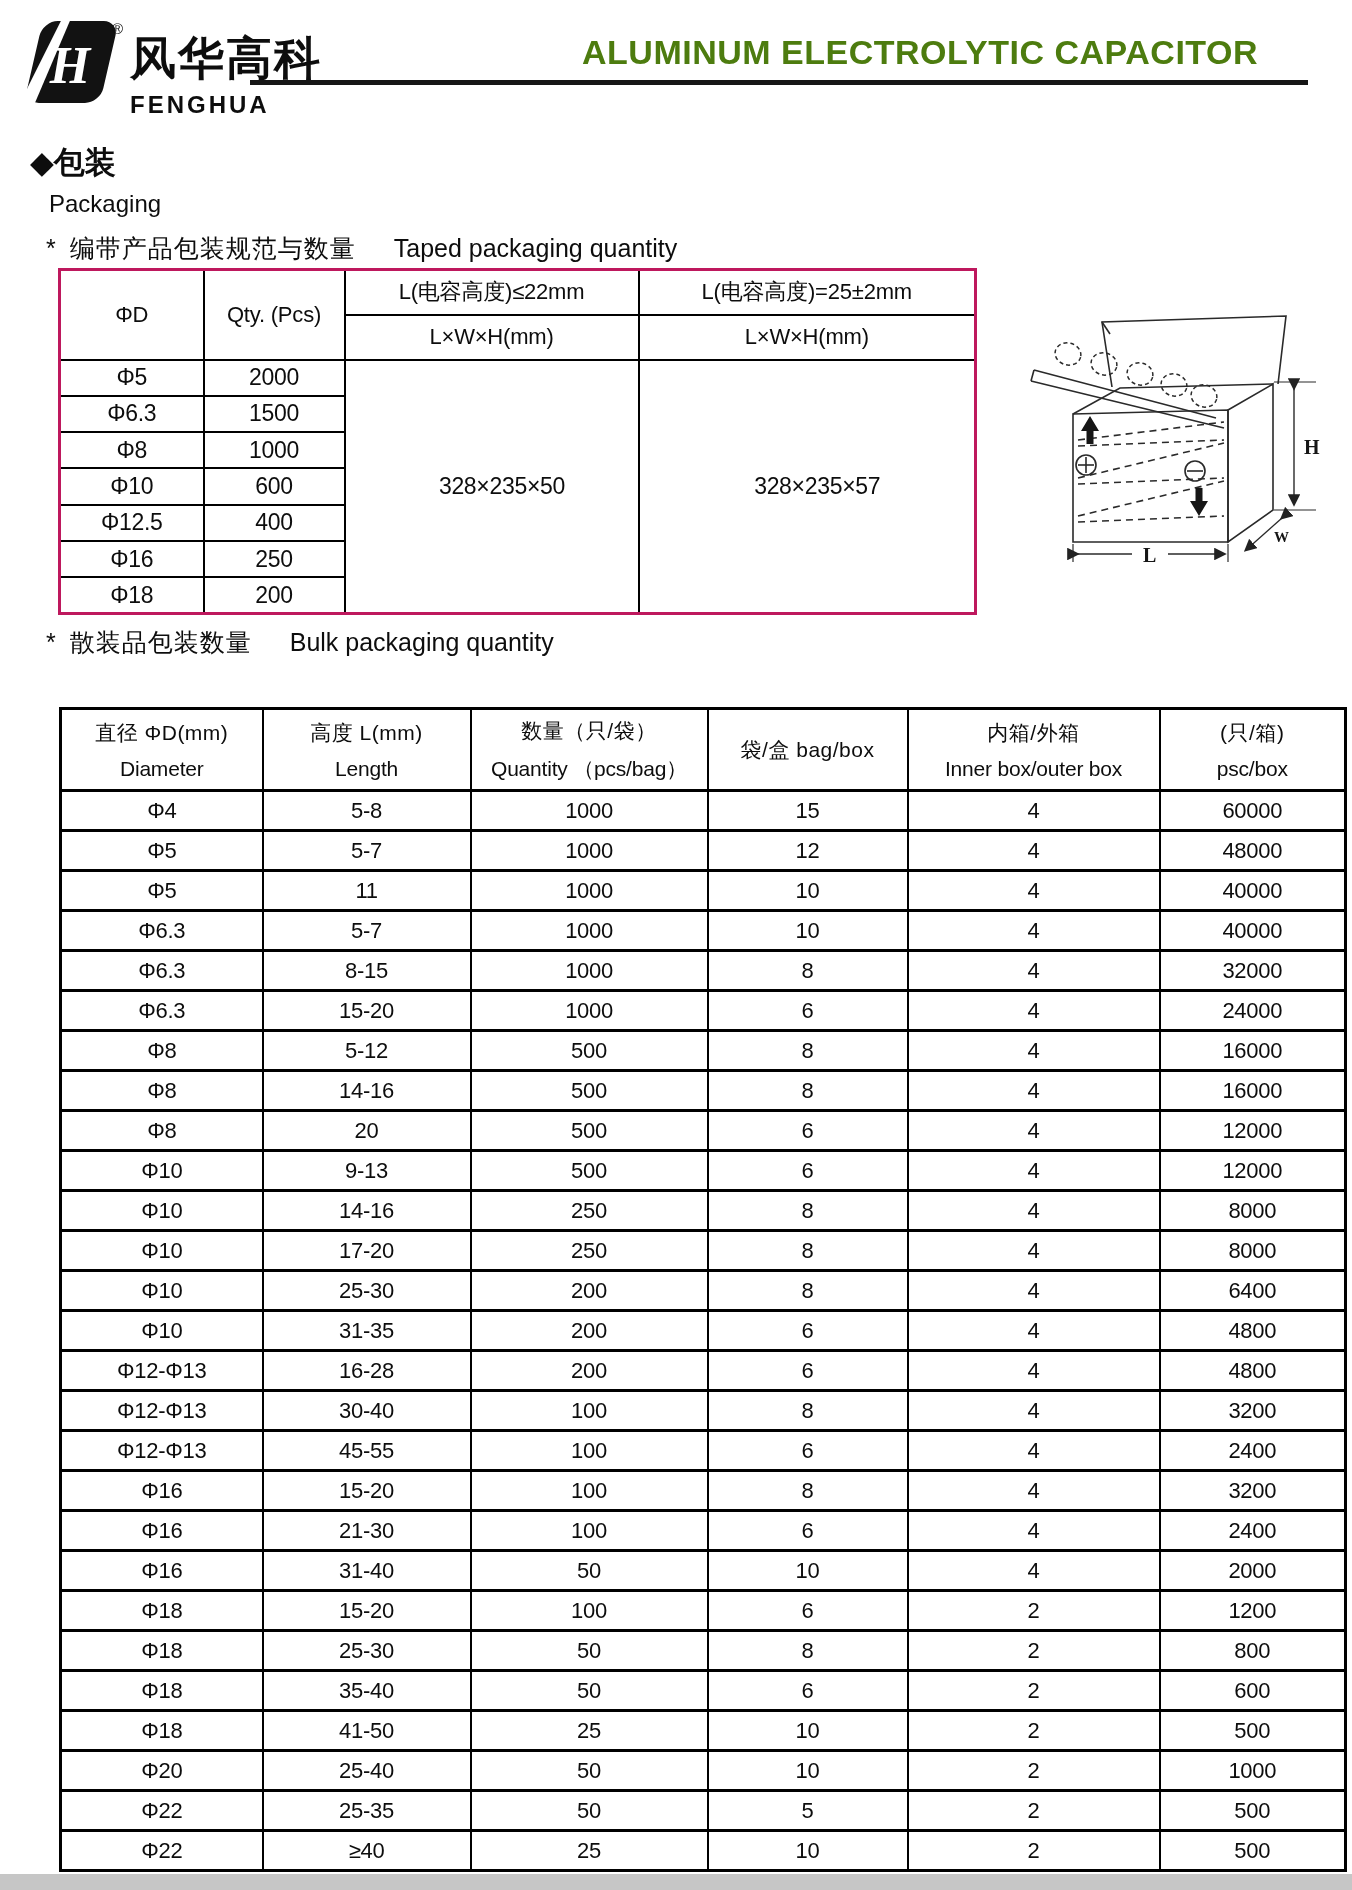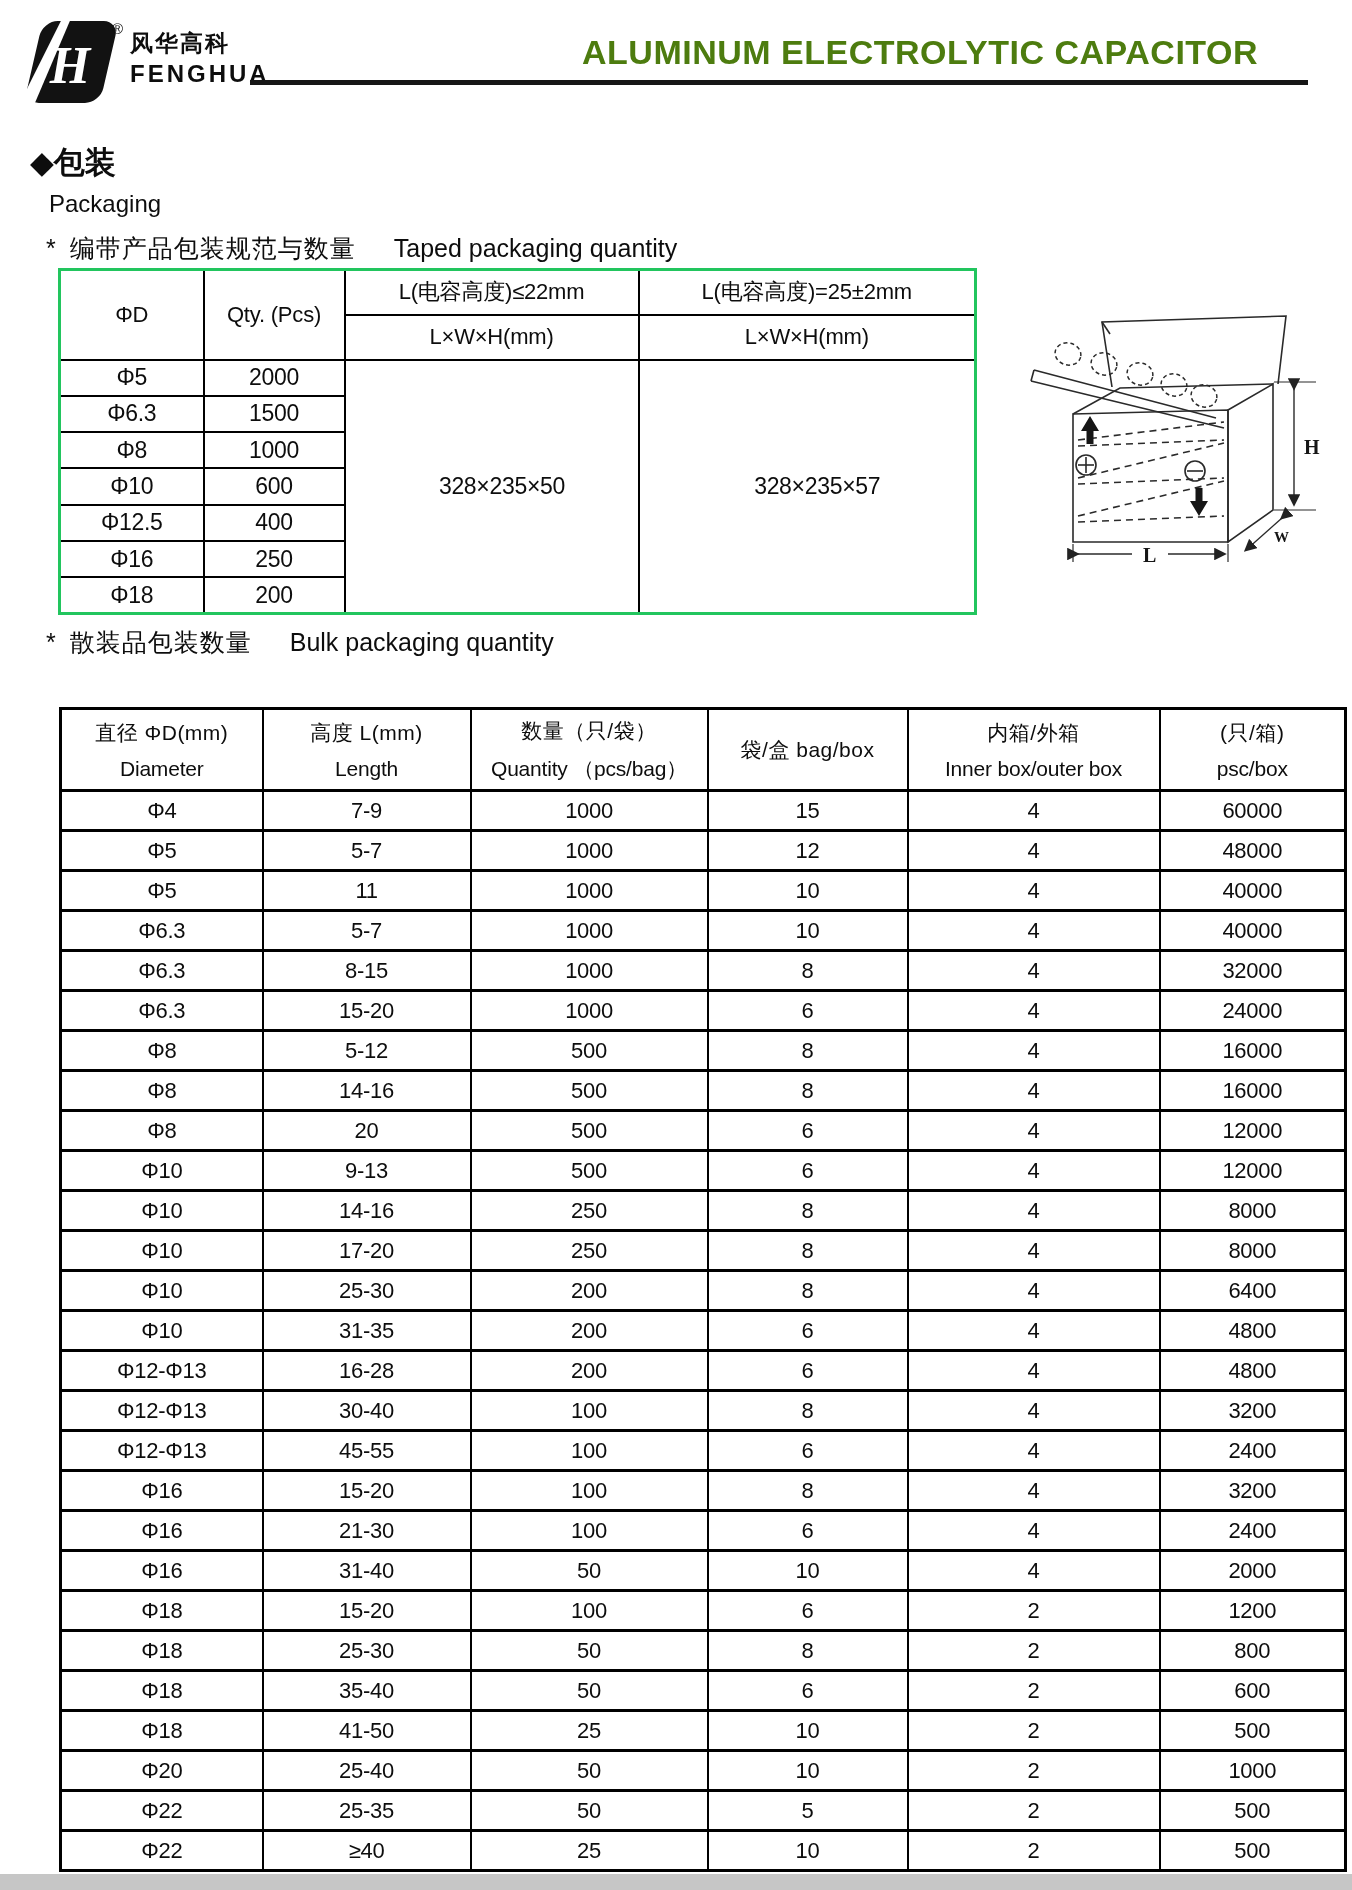--- a/index.html
+++ b/index.html
@@ -6,42 +6,42 @@
   html,body { background:#ffffff; }
   .page {
     position:relative; width:1352px; height:1890px; background:#fff;
     font-family:"Liberation Sans","DejaVu Sans",sans-serif; color:#111; overflow:hidden;
   }
 
   
   .logo-mark { position:absolute; left:24px; top:16px; }
   .reg-mark  { position:absolute; left:112px; top:20px; font-size:15px; color:#111; }
   .brand     { position:absolute; left:130px; top:28px; }
-  .brand-cn  { font-size:23px; font-weight:bold; letter-spacing:2px; color:#0d0d0d; }
+  .brand-cn  { font-size:46px; font-weight:bold; letter-spacing:2px; color:#0d0d0d; }
   .brand-en  { font-size:24px; font-weight:bold; letter-spacing:3px; margin-top:1px; color:#0d0d0d; }
   .doc-title { position:absolute; left:520px; top:33px; width:800px; text-align:center;
                font-size:34px; font-weight:bold; letter-spacing:0.5px; color:#4d7c0f; }
   .title-rule{ position:absolute; left:250px; top:80px; width:1058px; height:5px; background:#161616; }
 
   
   .section-heading { position:absolute; left:30px; top:142px; font-size:31px; font-weight:bold; color:#0d0d0d; }
   .section-sub     { position:absolute; left:49px; top:190px; font-size:24px; color:#0d0d0d; }
 
   .caption { position:absolute; display:flex; align-items:baseline; font-size:25px; color:#0d0d0d; white-space:nowrap; }
   .caption .star { margin-right:14px; font-size:25px; }
   .caption .cap-cn { letter-spacing:1px; }
   .caption .cap-en { margin-left:38px; }
   .caption-taped { left:46px; top:232px; }
   .caption-bulk  { left:46px; top:626px; }
 
   
   table { border-collapse:collapse; table-layout:fixed; background:#fff; }
   th,td { text-align:center; vertical-align:middle; font-weight:normal; color:#0d0d0d; }
 
-  .taped-table { position:absolute; left:58px; top:268px; width:916px; border:3px solid #22c55e; }
+  .taped-table { position:absolute; left:58px; top:268px; width:916px; border:3px solid #be185d; }
   .taped-table th, .taped-table td { border:2px solid #000; }
   .taped-table thead th { height:45px; font-size:22px; letter-spacing:-0.2px; }
   .taped-table tbody td { height:36.3px; font-size:23px; letter-spacing:-0.3px; }
   .taped-table td.size-cell { font-size:23px;padding-left:21px; }
 
   .bulk-table { position:absolute; left:59px; top:663px; width:1242px; border:3px solid #000;margin-top:44px; }
   .bulk-table th, .bulk-table td { border:solid #000; border-width:3px 2px; }
   .bulk-table thead th { height:82px; font-size:21px; }
   .bulk-table thead .h-cn { font-size:21px; letter-spacing:0.5px; }
   .bulk-table thead .h-en { font-size:21px; margin-top:10px; letter-spacing:-0.2px; }
@@ -247,21 +247,21 @@
           </th>
           <th>
             <div class="h-cn">(只/箱)</div>
             <div class="h-en">psc/box</div>
           </th>
         </tr>
     </thead>
     <tbody>
         <tr>
           <td>Φ4</td>
-          <td>7-9</td>
+          <td>5-8</td>
           <td>1000</td>
           <td>15</td>
           <td>4</td>
           <td>60000</td>
         </tr>
         <tr>
           <td>Φ5</td>
           <td>5-7</td>
           <td>1000</td>
           <td>12</td>

